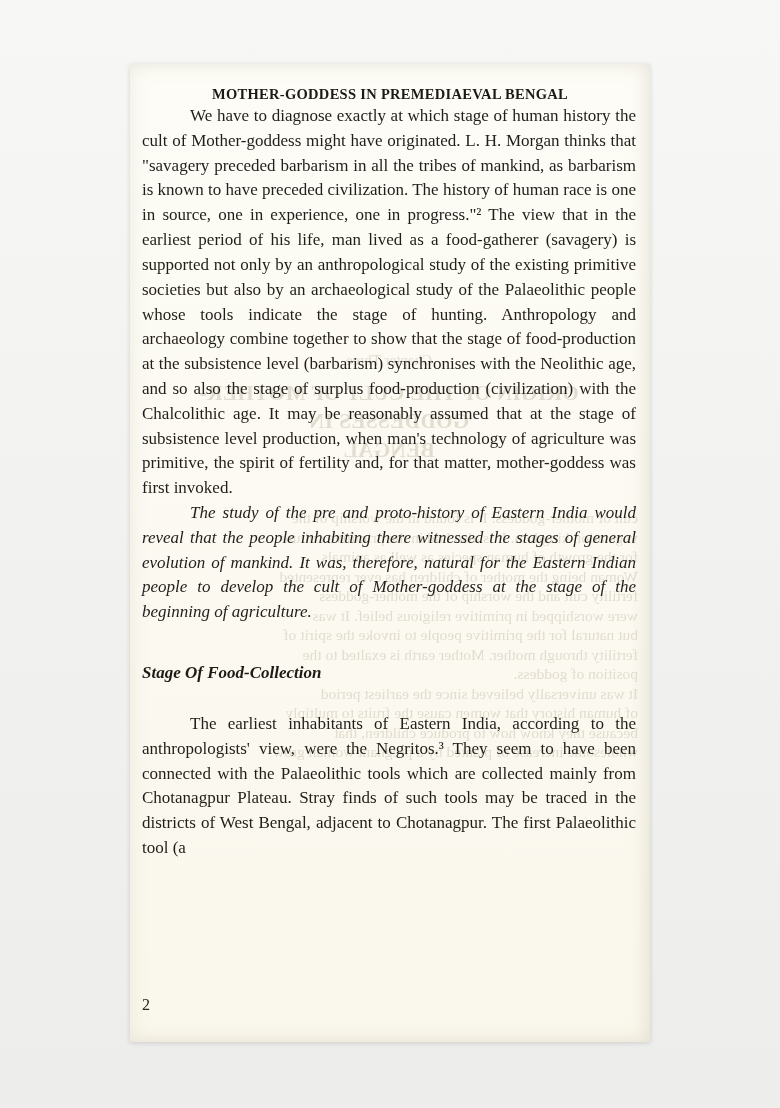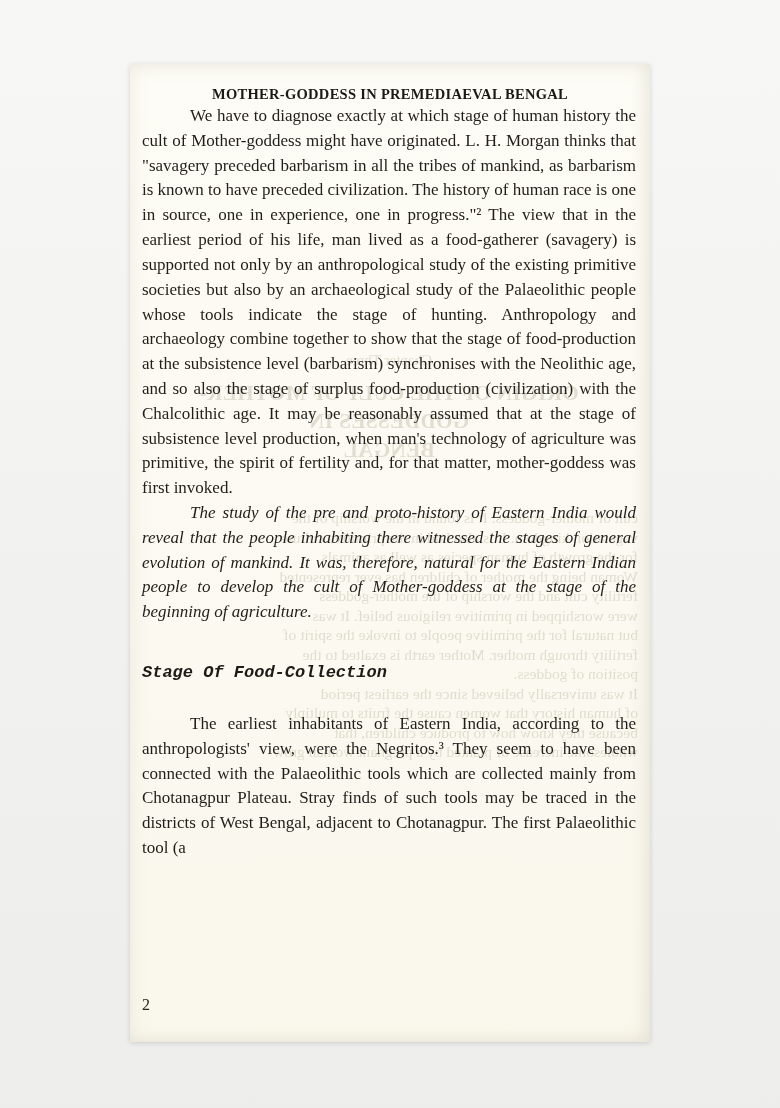--- a/index.html
+++ b/index.html
@@ -49,21 +49,20 @@
   .para { text-indent: 48px; }
   .para + .para { margin-top: 0; font-style: italic; }
 
   .section-heading {
     margin-top: 36px;
     margin-bottom: 26px;
     font-weight: bold;
     font-style: italic;
     font-size: 17px;
     color: #1e1b17;
-    font-family: Liberation Mono, monospace;
   }
 
   .page-number {
     position: absolute;
     left: 12px;
     bottom: 28px;
     font-size: 16px;
     color: #2a2620;
     z-index: 2;
   }

